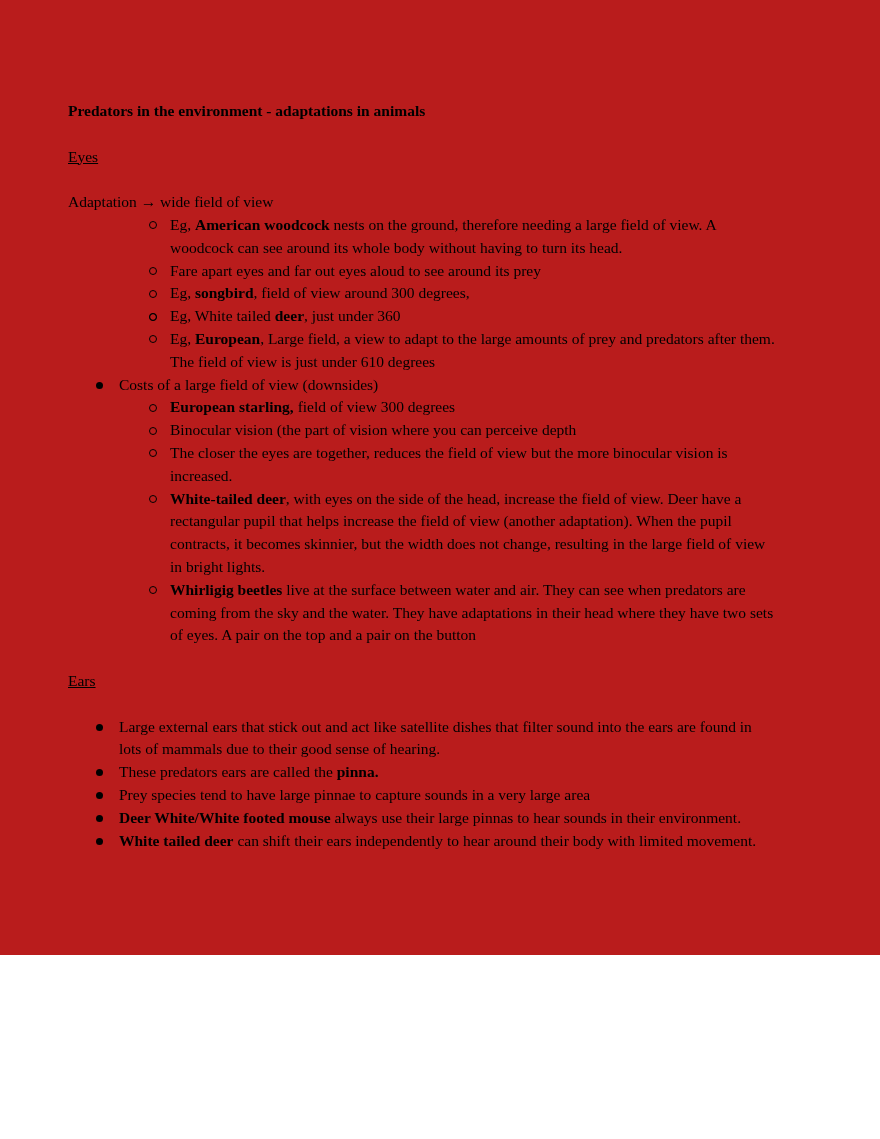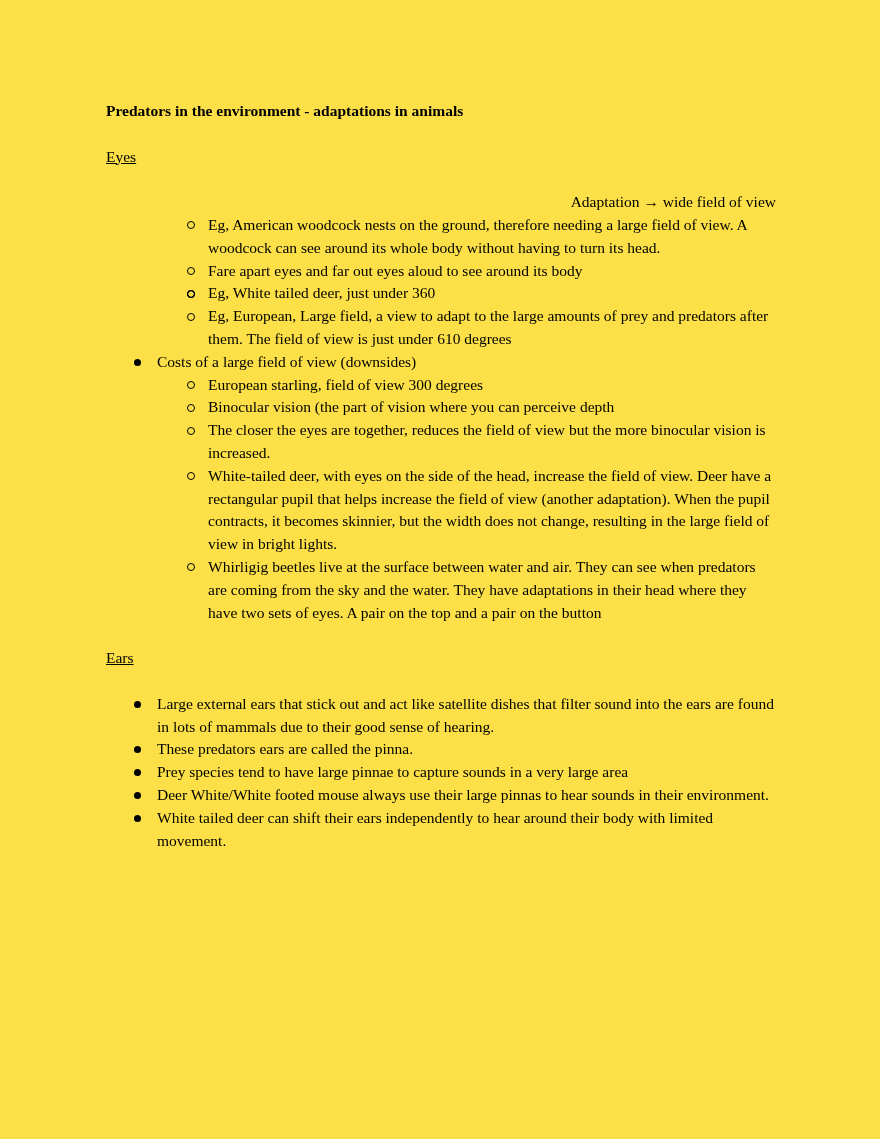--- a/index.html
+++ b/index.html
@@ -2,44 +2,44 @@
 <html><head>
 <meta charset="utf-8">
 <style>
   * { margin: 0; padding: 0; box-sizing: border-box; }
   html, body { background: #ffffff; }
   body {
     width: 880px; height: 1139px; overflow: hidden;
     font-family: "Liberation Serif", "DejaVu Serif", serif;
     font-size: 15.5px; line-height: 22.8px; color: #000000;
   }
-  .page { width: 880px; height: 1139px; padding: 100px 104px 0 106px; background: #fde047; }
+  .page { width: 880px; height: 955px; padding: 100px 104px 0 68px; background: #b91c1c; }
   .doc-title { font-weight: bold; margin-bottom: 22.8px; white-space: pre-wrap; }
   .heading { margin: 22.8px 0; }
   .heading .underline { text-decoration: underline; margin-top: 8px; }
-  .para { white-space: pre-wrap; text-align: right; }
+  .para { white-space: pre-wrap; }
   .li { position: relative; white-space: pre-wrap; }
   .li.lvl1 { padding-left: 51px; }
   .li.lvl2 { padding-left: 102px; }
   .marker { position: absolute; display: inline-block; border-radius: 50%; }
   .marker.disc { left: 28px; top: 8px; width: 7px; height: 7px; background: #000; }
   .marker.circ { left: 81px; top: 7.5px; width: 8px; height: 8px; border: 1.4px solid #000; background: transparent; }
-  .b { font-weight: normal; }
+  .b { font-weight: bold; }
 </style>
 </head>
 <body>
 
 <div class="page">
   <div class="doc-title">Predators in the environment - adaptations in animals</div>
   <div id="doc-content">
       <div class="heading"><span class="underline">Eyes</span></div>
       <div class="para"><span>Adaptation → wide field of view</span></div>
       <div class="li lvl2"><span class="marker circ"></span><span class="li-text"><span>Eg, </span><span class="b">American woodcock</span><span> nests on the ground, therefore needing a large field of view. A woodcock can see around its whole body without having to turn its head.</span></span></div>
-      <div class="li lvl2"><span class="marker circ"></span><span class="li-text"><span>Fare apart eyes and far out eyes aloud to see around its body</span></span></div>
-      <div class="li lvl2"><span class="marker circ"></span></div>
+      <div class="li lvl2"><span class="marker circ"></span><span class="li-text"><span>Fare apart eyes and far out eyes aloud to see around its prey</span></span></div>
+      <div class="li lvl2"><span class="marker circ"></span><span class="li-text"><span>Eg, </span><span class="b">songbird</span><span>, field of view around 300 degrees,</span></span></div>
       <div class="li lvl2"><span class="marker circ"></span></div>
       <div class="li lvl2"><span class="marker circ"></span><span class="li-text"><span>Eg, White tailed </span><span class="b">deer</span><span>, just under 360</span></span></div>
       <div class="li lvl2"><span class="marker circ"></span><span class="li-text"><span>Eg, </span><span class="b">European</span><span>, Large field, a view to adapt to the large amounts of prey and predators after them. The field of view is just under 610 degrees</span></span></div>
       <div class="li lvl1"><span class="marker disc"></span><span class="li-text"><span>Costs of a large field of view (downsides)</span></span></div>
       <div class="li lvl2"><span class="marker circ"></span><span class="li-text"><span class="b">European starling,</span><span> field of view 300 degrees</span></span></div>
       <div class="li lvl2"><span class="marker circ"></span><span class="li-text"><span>Binocular vision (the part of vision where you can perceive depth</span></span></div>
       <div class="li lvl2"><span class="marker circ"></span><span class="li-text"><span>The closer the eyes are together, reduces the field of view but the more binocular vision is increased.</span></span></div>
       <div class="li lvl2"><span class="marker circ"></span><span class="li-text"><span class="b">White-tailed deer</span><span>, with eyes on the side of the head, increase the field of view. Deer have a rectangular pupil that helps increase the field of view (another adaptation). When the pupil contracts, it becomes skinnier, but the width does not change, resulting in the large field of view in bright lights.</span></span></div>
       <div class="li lvl2"><span class="marker circ"></span><span class="li-text"><span class="b">Whirligig beetles</span><span> live at the surface between water and air. They can see when predators are coming from the sky and the water. They have adaptations in their head where they have two sets of eyes. A pair on the top and a pair on the button</span></span></div>
       <div class="heading"><span class="underline">Ears</span></div>

